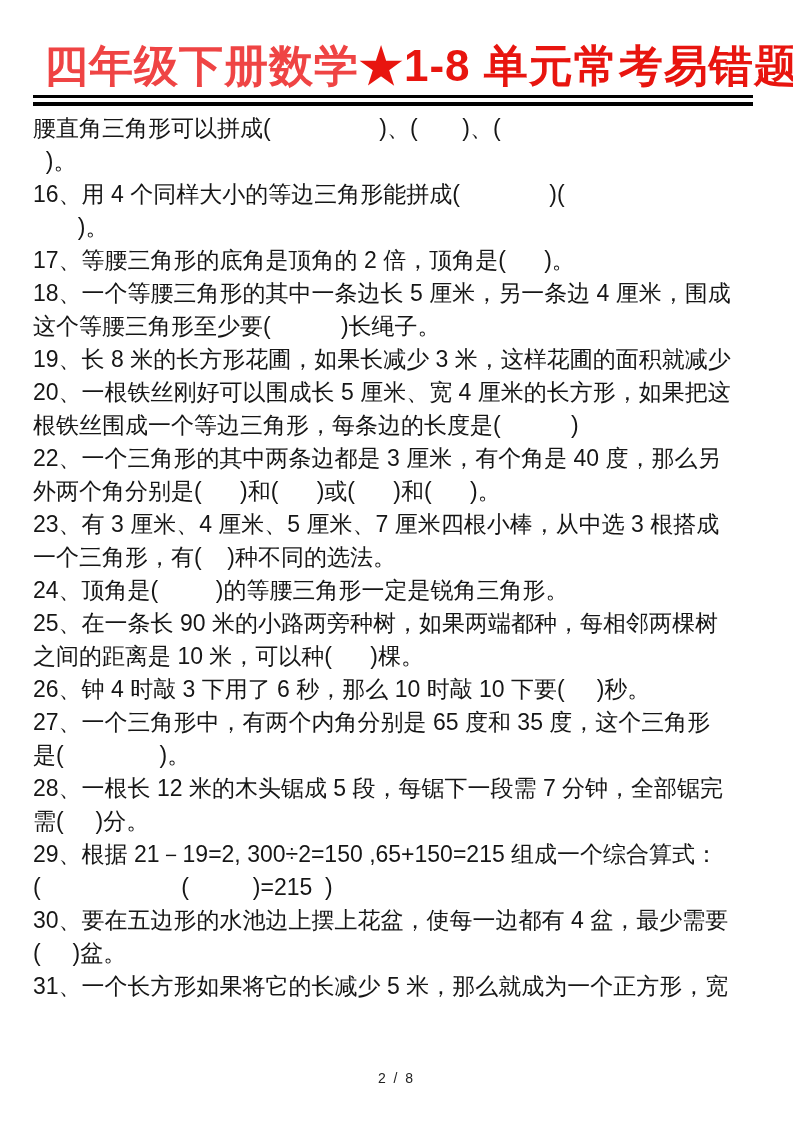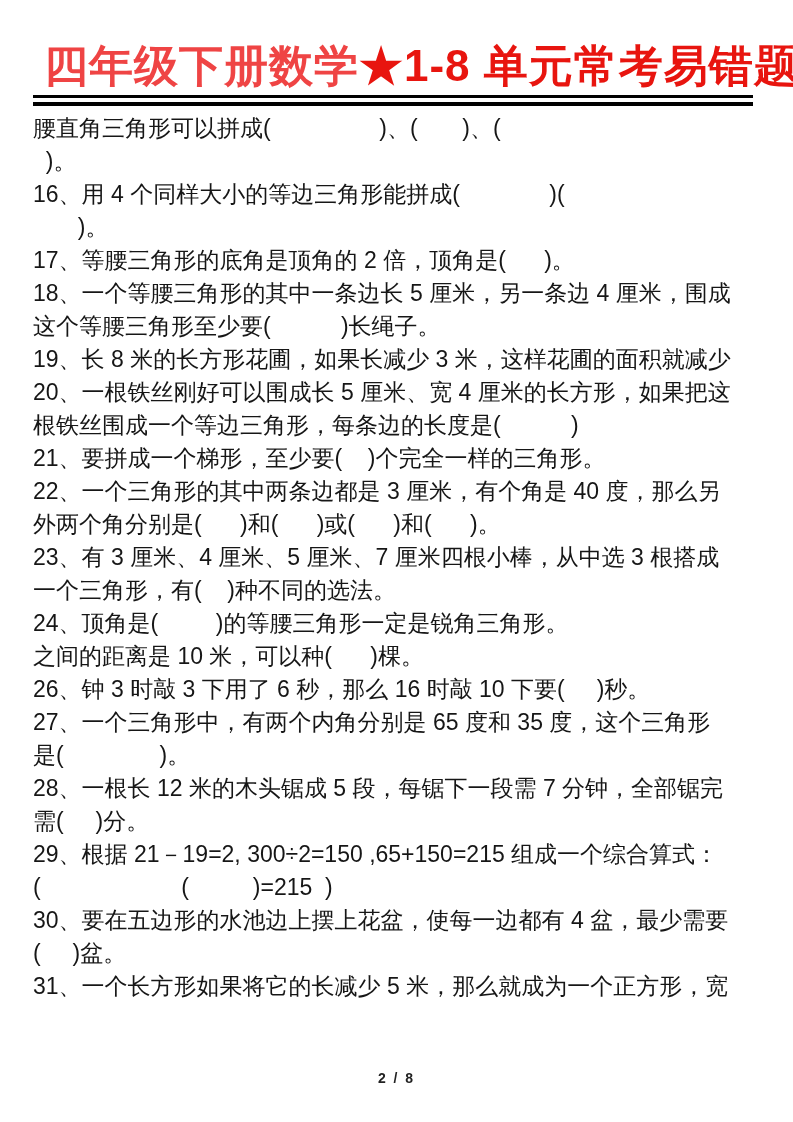--- a/index.html
+++ b/index.html
@@ -48,21 +48,20 @@
   }
   .footer {
     position: absolute;
     left: 0;
     right: 0;
     bottom: 36px;
     text-align: center;
     font-size: 14px;
     letter-spacing: 2px;
     color: #222222;
-    font-weight: bold;
   }
 </style>
 </head>
 <body>
 
 <div class="page">
 
   <h1 class="title"><span class="t-black">四年级下册数学</span><span class="t-red">★1-8 单元常考易错题汇总</span></h1>
 
   <div class="rule"></div>
@@ -71,28 +70,28 @@
       <div class="line">腰直角三角形可以拼成(                 )、(       )、(</div>
       <div class="line">  )。</div>
       <div class="line">16、用 4 个同样大小的等边三角形能拼成(              )(</div>
       <div class="line">       )。</div>
       <div class="line">17、等腰三角形的底角是顶角的 2 倍，顶角是(      )。</div>
       <div class="line">18、一个等腰三角形的其中一条边长 5 厘米，另一条边 4 厘米，围成</div>
       <div class="line">这个等腰三角形至少要(           )长绳子。</div>
       <div class="line">19、长 8 米的长方形花圃，如果长减少 3 米，这样花圃的面积就减少</div>
       <div class="line">20、一根铁丝刚好可以围成长 5 厘米、宽 4 厘米的长方形，如果把这</div>
       <div class="line">根铁丝围成一个等边三角形，每条边的长度是(           )</div>
-      <div class="line">21、要拼成一个梯形，至少要(    )个完全一样的三角形。</div>
       <div class="line">22、一个三角形的其中两条边都是 3 厘米，有个角是 40 度，那么另</div>
       <div class="line">外两个角分别是(      )和(      )或(      )和(      )。</div>
       <div class="line">23、有 3 厘米、4 厘米、5 厘米、7 厘米四根小棒，从中选 3 根搭成</div>
       <div class="line">一个三角形，有(    )种不同的选法。</div>
       <div class="line">24、顶角是(         )的等腰三角形一定是锐角三角形。</div>
+      <div class="line">25、在一条长 90 米的小路两旁种树，如果两端都种，每相邻两棵树</div>
       <div class="line">之间的距离是 10 米，可以种(      )棵。</div>
-      <div class="line">26、钟 3 时敲 3 下用了 6 秒，那么 16 时敲 10 下要(     )秒。</div>
+      <div class="line">26、钟 4 时敲 3 下用了 6 秒，那么 10 时敲 10 下要(     )秒。</div>
       <div class="line">27、一个三角形中，有两个内角分别是 65 度和 35 度，这个三角形</div>
       <div class="line">是(               )。</div>
       <div class="line">28、一根长 12 米的木头锯成 5 段，每锯下一段需 7 分钟，全部锯完</div>
       <div class="line">需(     )分。</div>
       <div class="line">29、根据 21－19=2, 300÷2=150 ,65+150=215 组成一个综合算式：</div>
       <div class="line">(                      (          )=215  )</div>
       <div class="line">30、要在五边形的水池边上摆上花盆，使每一边都有 4 盆，最少需要</div>
       <div class="line">(     )盆。</div>
       <div class="line">31、一个长方形如果将它的长减少 5 米，那么就成为一个正方形，宽</div>
     </div>

